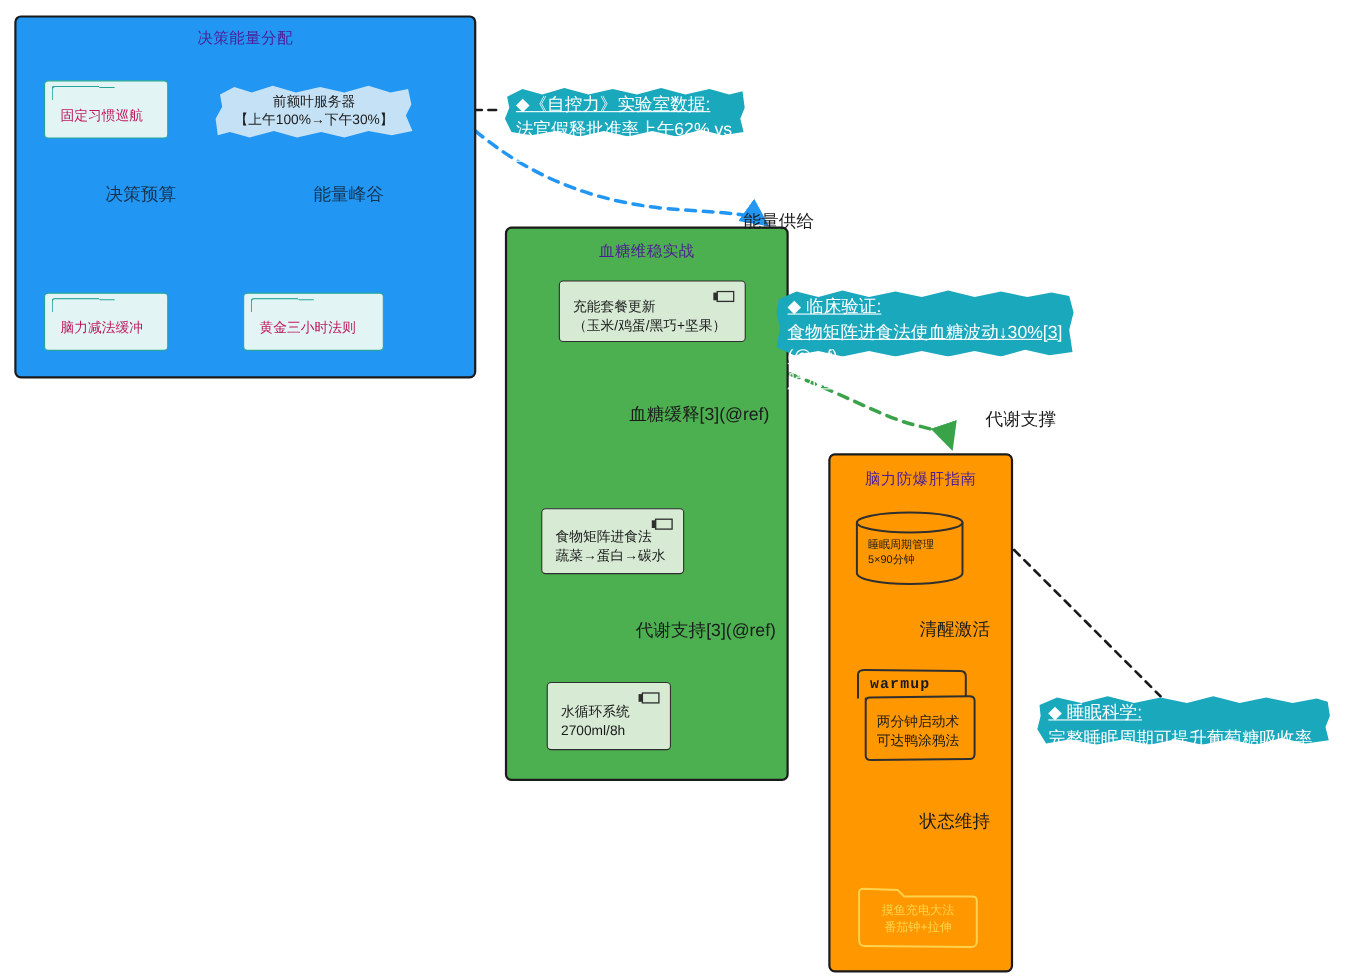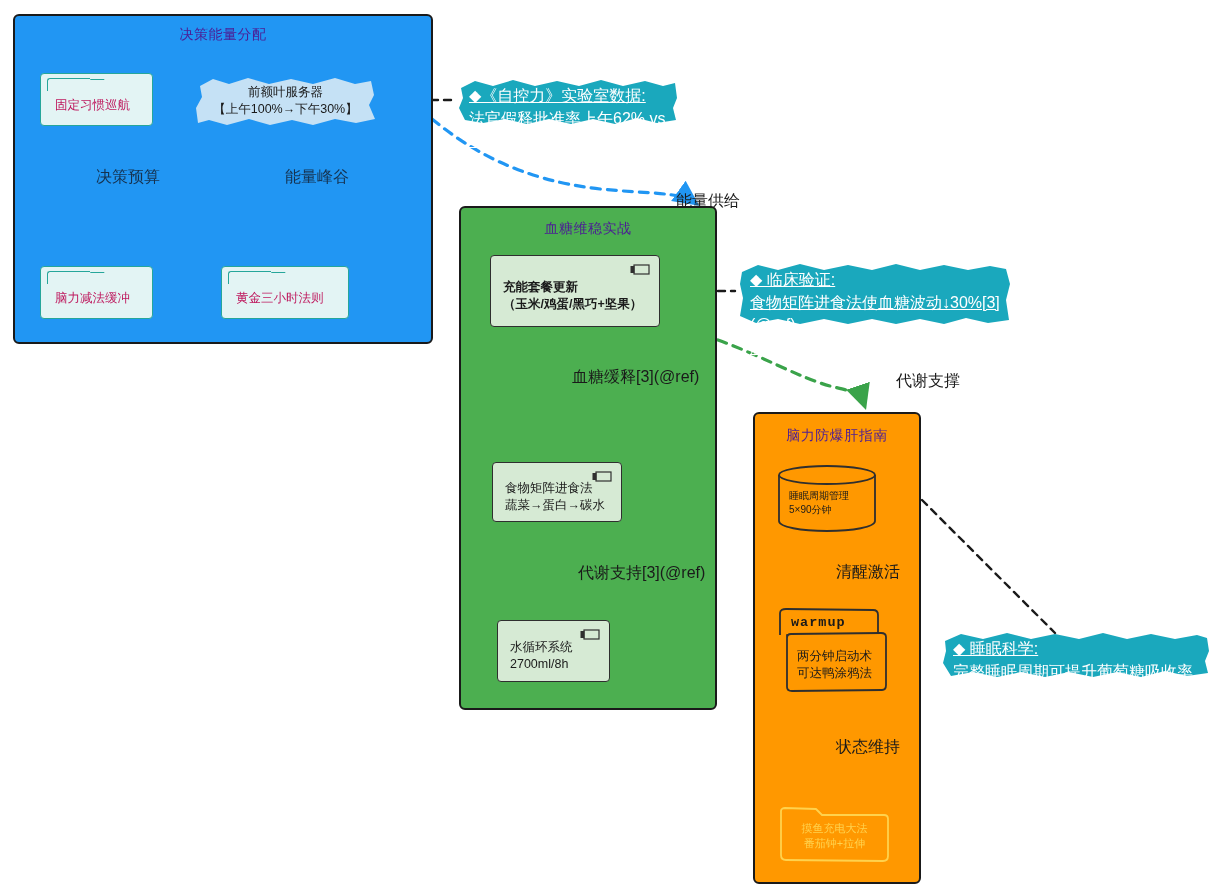--- a/index.html
+++ b/index.html
@@ -50,21 +50,21 @@
     color:#1a1a1a;font-size:12.5px;line-height:1.35;text-align:center;
   }
   #n-server .cloudbg{position:absolute;inset:0;}
 
   
   .node-card{
     background:#d6ead4;border:1.6px solid #2f2f2f;border-radius:4px;color:#1a1a1a;
     padding-left:12px;padding-top:10px;
   }
   .node-card .cardicon{position:absolute;right:9px;top:8px;width:20px;height:12px;}
-  #n-meal{left:490px;top:255px;width:170px;height:72px;font-weight:bold;}
+  #n-meal{left:508px;top:255px;width:170px;height:56px;}
   #n-matrix{left:492px;top:462px;width:130px;height:60px;}
   #n-water{left:497px;top:620px;width:113px;height:62px;}
 
   
   #n-sleep{position:absolute;left:777px;top:463px;width:100px;height:70px;color:#1a1a1a;
            font-size:10px;line-height:1.35;}
   #n-sleep .cylbg{position:absolute;inset:0;}
   #n-sleep .cyltext{position:absolute;left:12px;top:26px;}
 
   
@@ -86,21 +86,21 @@
   #n-fish .fadebg{position:absolute;inset:0;}
 
   
   .note{
     position:absolute;box-sizing:border-box;color:#ffffff;
     font-size:16px;line-height:1.42;padding:7px 12px 8px 12px;text-decoration:underline;
   }
   .note .nbg{position:absolute;inset:0;}
   .note .ntext{position:relative;}
   #note-selfcontrol{left:457px;top:78px;width:222px;height:46px;}
-  #note-clinical{left:738px;top:262px;width:274px;height:62px;}
+  #note-clinical{left:704px;top:262px;width:274px;height:62px;}
   #note-sleep{left:941px;top:631px;width:270px;height:46px;}
 
   
   .elabel{position:absolute;font-size:16px;color:#1a1a1a;white-space:nowrap;}
   .elabel.onblue{color:#16324f;}
   #el-budget{left:96px;top:167px;}
   #el-peak{left:285px;top:167px;}
   #el-supply{left:676px;top:167px;margin-top:24px;}
   #el-release{left:572px;top:367px;}
   #el-metab{left:578px;top:563px;}

